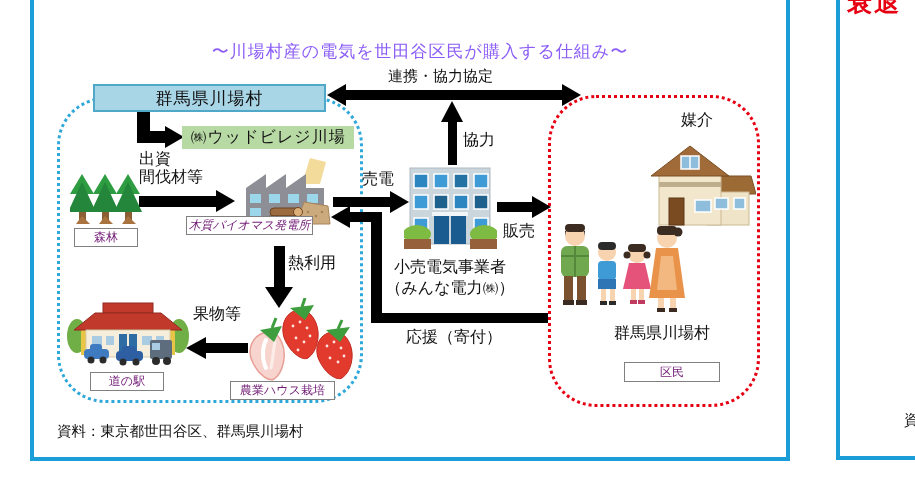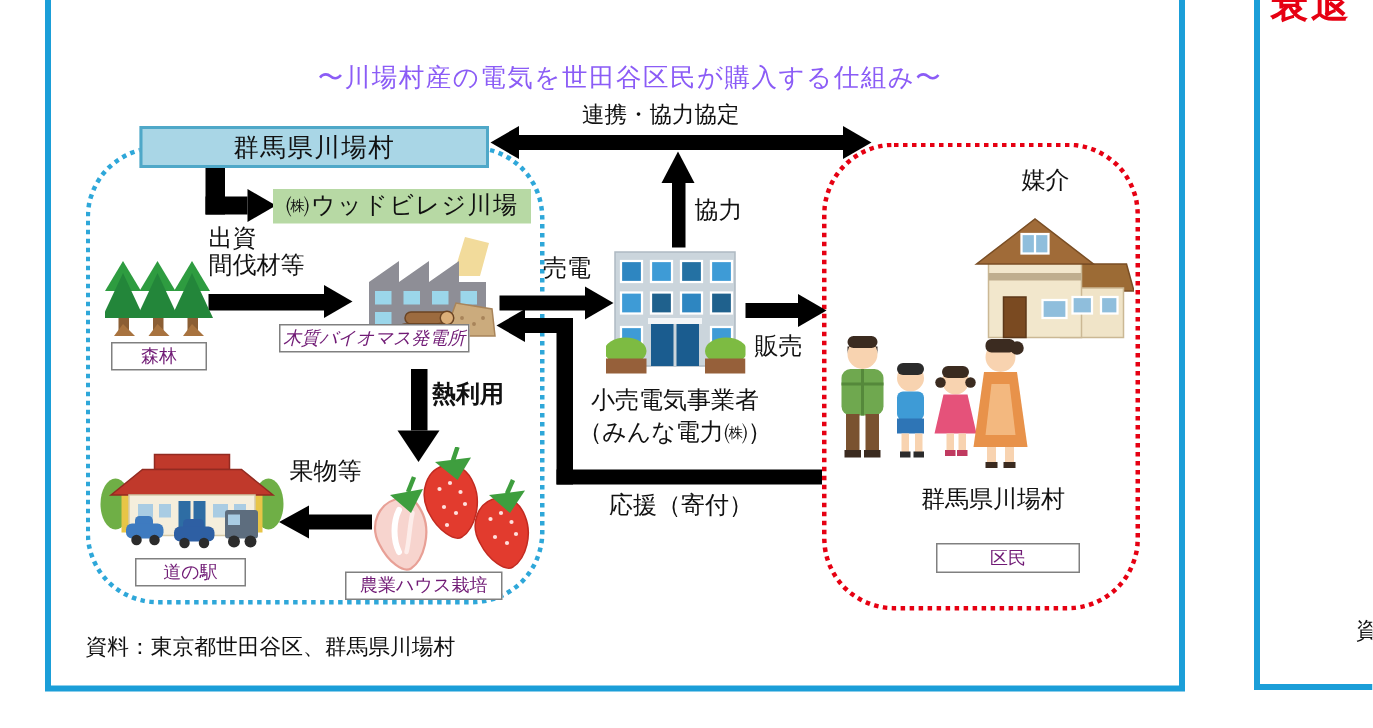--- a/index.html
+++ b/index.html
@@ -293,21 +293,21 @@
   <div class="tag" style="left:90px;top:372px;width:74px;height:19px;">道の駅</div>
   <div class="tag" style="left:230px;top:381px;width:105px;height:19px;">農業ハウス栽培</div>
   <div class="tag" style="left:624px;top:362px;width:96px;height:20px;">区民</div>
 
   <div class="lbl" style="left:388px;top:67px;font-size:15px;">連携・協力協定</div>
   <div class="lbl" style="left:463px;top:130px;">協力</div>
   <div class="lbl" style="left:139px;top:149px;">出資</div>
   <div class="lbl" style="left:139px;top:167px;">間伐材等</div>
   <div class="lbl" style="left:362px;top:169px;">売電</div>
   <div class="lbl" style="left:503px;top:221px;">販売</div>
-  <div class="lbl" style="left:288px;top:253px;font-weight:bold;">熱利用</div>
+  <div class="lbl" style="left:288px;top:253px;">熱利用</div>
   <div class="lbl" style="left:193px;top:304px;">果物等</div>
   <div class="lbl" style="left:406px;top:327px;">応援（寄付）</div>
   <div class="lbl" style="left:670px;top:110px;margin-left:11px;">媒介</div>
   <div class="lbl" style="left:614px;top:323px;">群馬県川場村</div>
   <div class="lbl" style="left:383px;top:278px;width:134px;text-align:center;">（みんな電力㈱）</div>
   <div class="lbl" style="left:383px;top:257px;width:134px;text-align:center;">小売電気事業者</div>
 
   <div class="abs" style="left:57px;top:422px;font-size:14.5px;color:#111;">資料：東京都世田谷区、群馬県川場村</div>
 
 </div>

